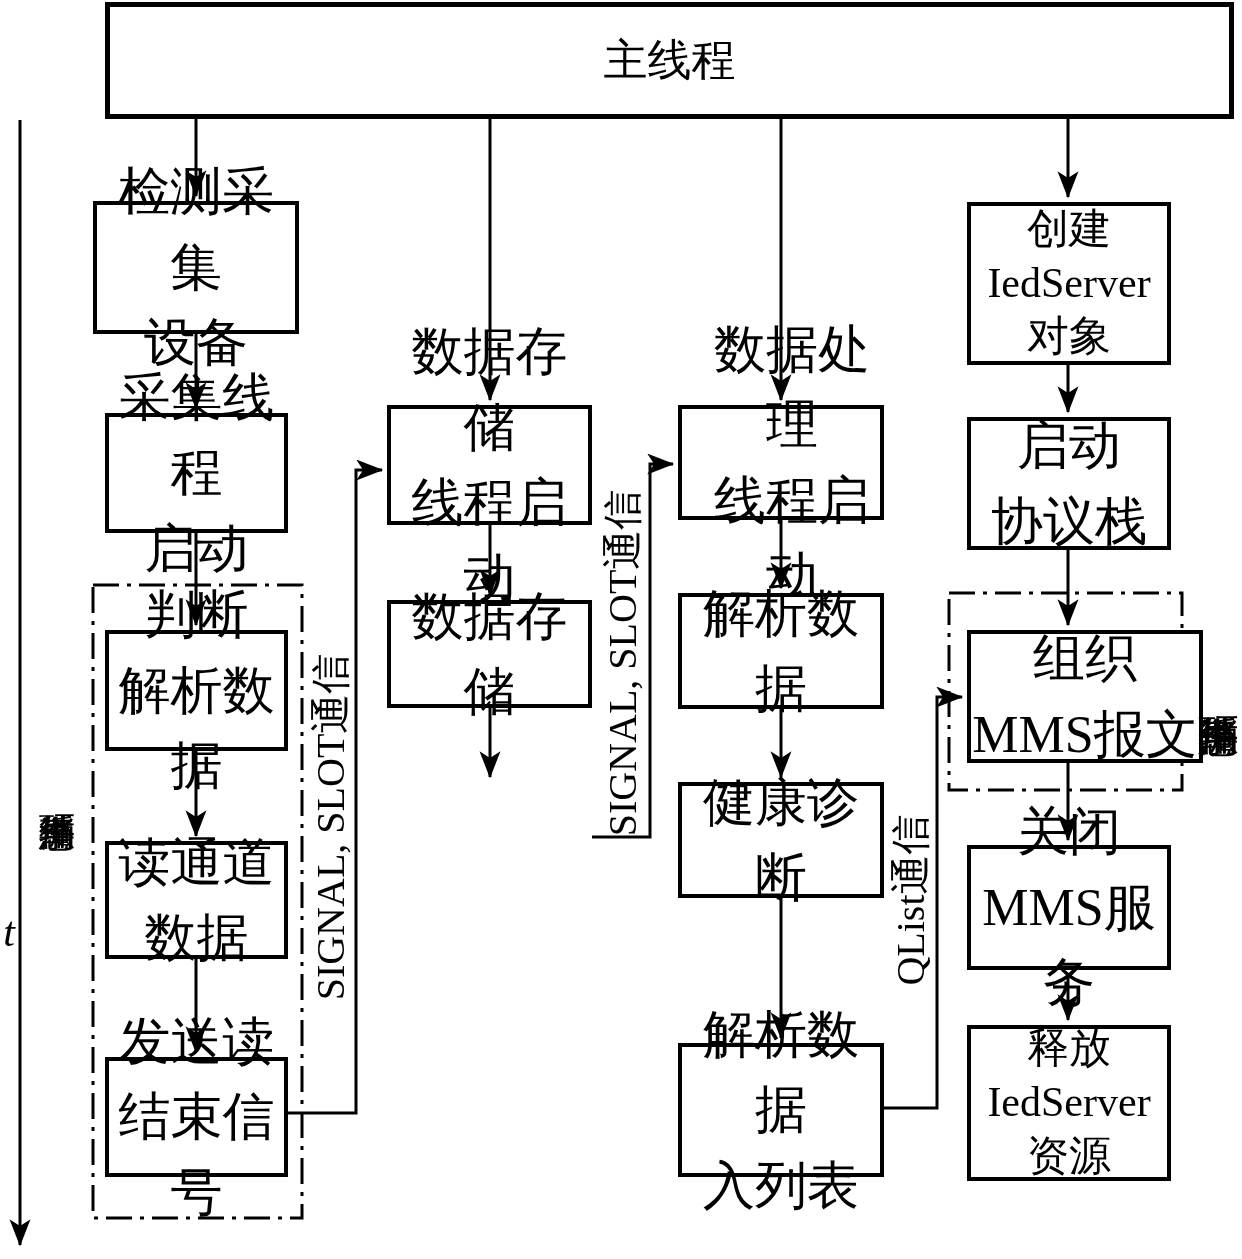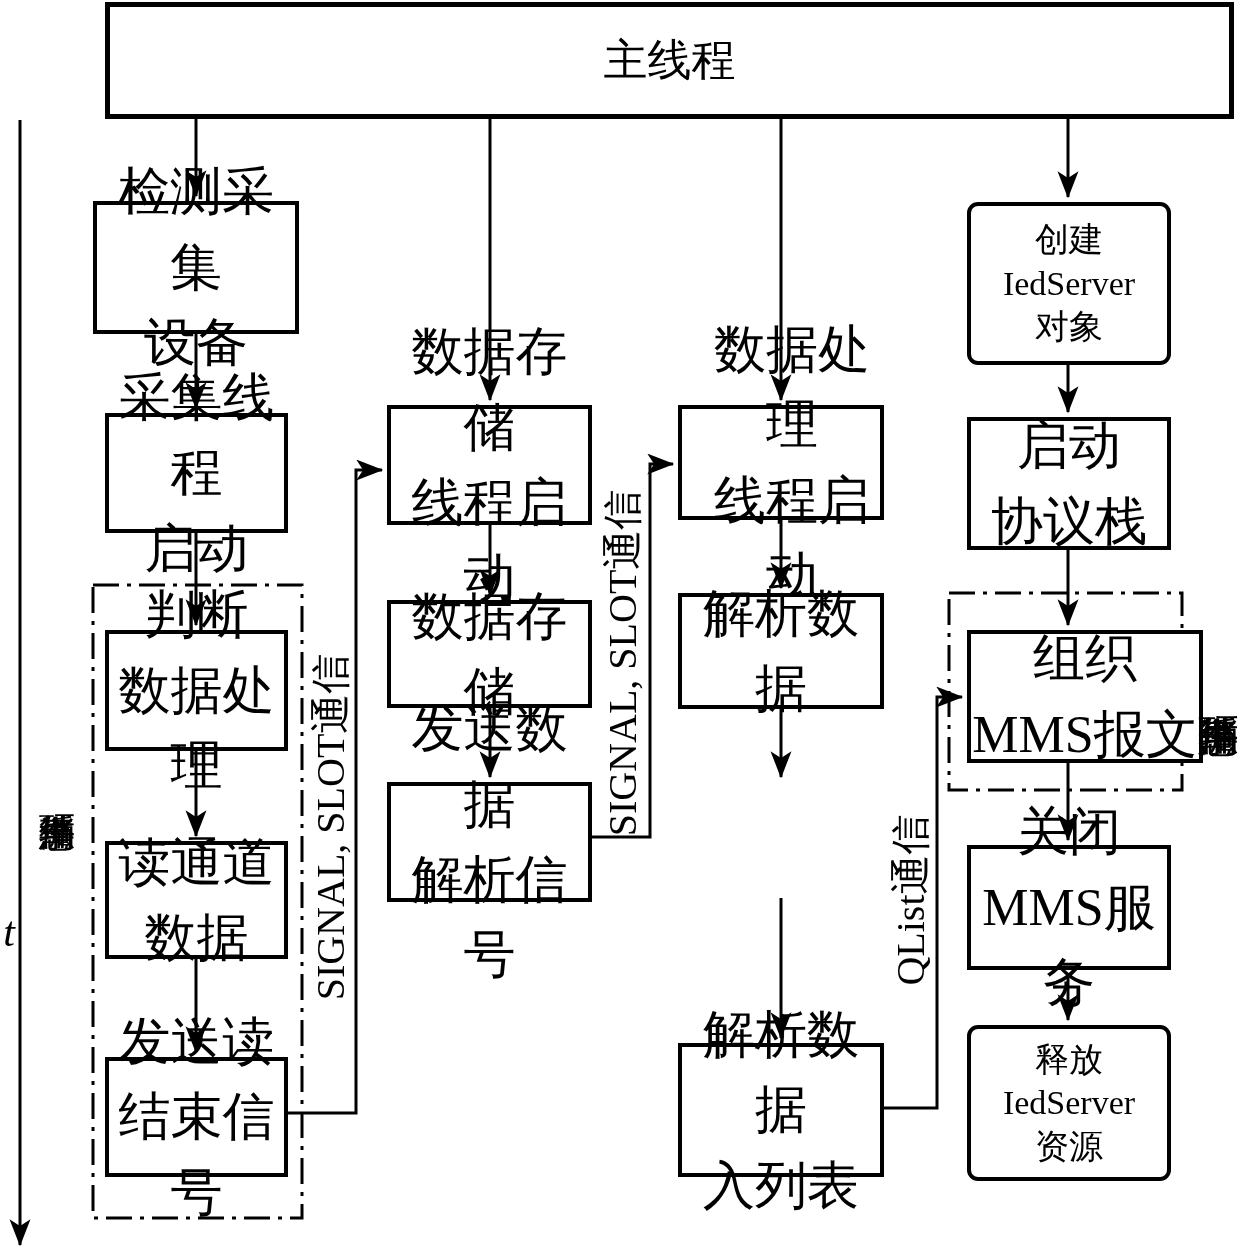--- a/index.html
+++ b/index.html
@@ -15,21 +15,21 @@
   .node{
     position:absolute;
     box-sizing:border-box;
     border:4px solid #000;
     background:#fff;
     display:flex;align-items:center;justify-content:center;
     text-align:center;
     white-space:pre-line;
     font-size:52px;line-height:1.45;
   }
-  .node.tight{line-height:1.28;font-size:34px;border-radius:11px;}
+  .node.tight{line-height:1.28;font-size:42px;}
   .main-box{
     position:absolute;
     box-sizing:border-box;
     border:5px solid #000;
     background:#fff;
     display:flex;align-items:center;justify-content:center;
     font-size:44px;
   }
   .rot-label{
     position:absolute;
@@ -105,35 +105,34 @@
 
   <div class="main-box" style="left:105px;top:2px;width:1129px;height:117px;">
     <span>主线程</span>
   </div>
 
   <div class="node" style="left:93px;top:201px;width:206px;height:133px;">检测采集
 设备</div>
   <div class="node" style="left:105px;top:413px;width:183px;height:120px;">采集线程
 启动</div>
   <div class="node" style="left:105px;top:630px;width:183px;height:121px;">判断
-数据处理</div>
+解析数据</div>
   <div class="node" style="left:105px;top:841px;width:183px;height:118px;">读通道
 数据</div>
   <div class="node" style="left:105px;top:1057px;width:183px;height:120px;">发送读
 结束信号</div>
 
   <div class="node" style="left:387px;top:405px;width:205px;height:120px;">数据存储
 线程启动</div>
   <div class="node" style="left:387px;top:600px;width:205px;height:108px;">数据存储</div>
-  <div class="node" style="left:387px;top:782px;width:205px;height:120px;">发送数据
-解析信号</div>
 
   <div class="node" style="left:678px;top:405px;width:206px;height:115px;padding-left:22px;">数据处理
 线程启动</div>
   <div class="node" style="left:678px;top:593px;width:206px;height:116px;">解析数据</div>
+  <div class="node" style="left:678px;top:782px;width:206px;height:116px;">健康诊断</div>
   <div class="node" style="left:678px;top:1043px;width:206px;height:134px;">解析数据
 入列表</div>
 
   <div class="node tight" style="left:967px;top:202px;width:204px;height:163px;">创建
 IedServer
 对象</div>
   <div class="node" style="left:967px;top:417px;width:204px;height:133px;">启动
 协议栈</div>
   <div class="node" style="left:967px;top:630px;width:236px;height:133px;">组织
 MMS报文</div>

